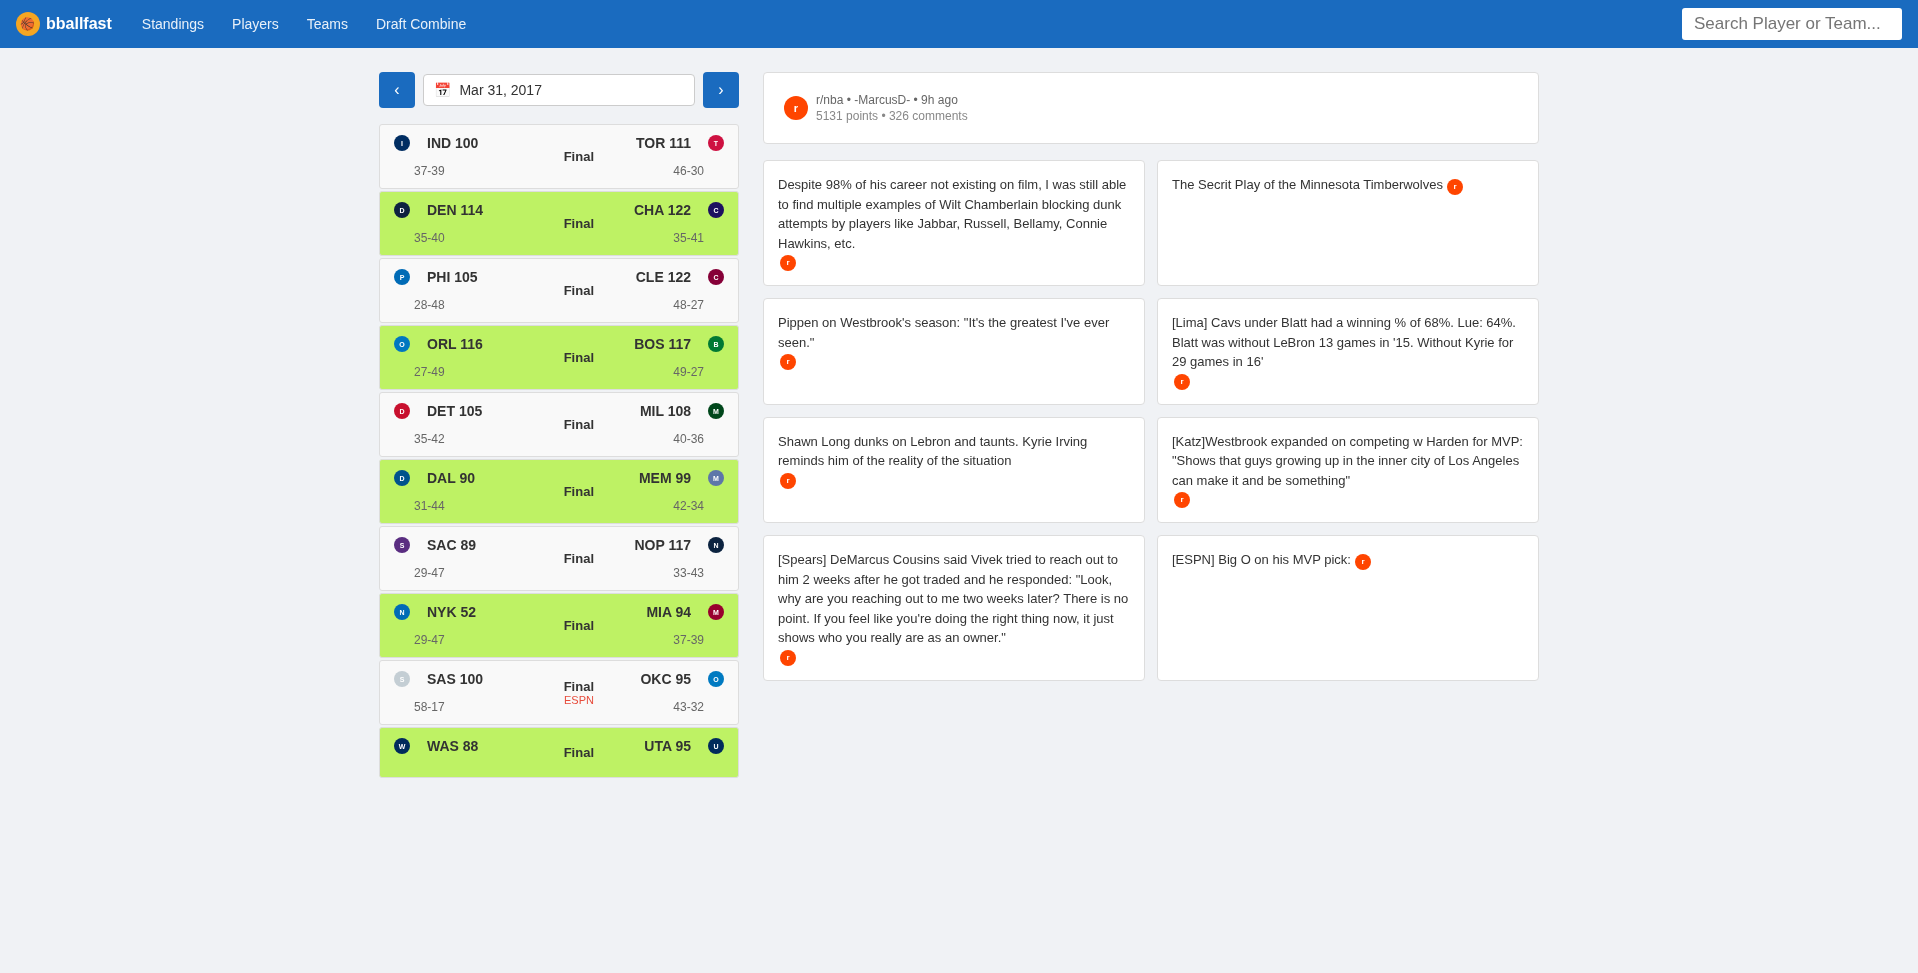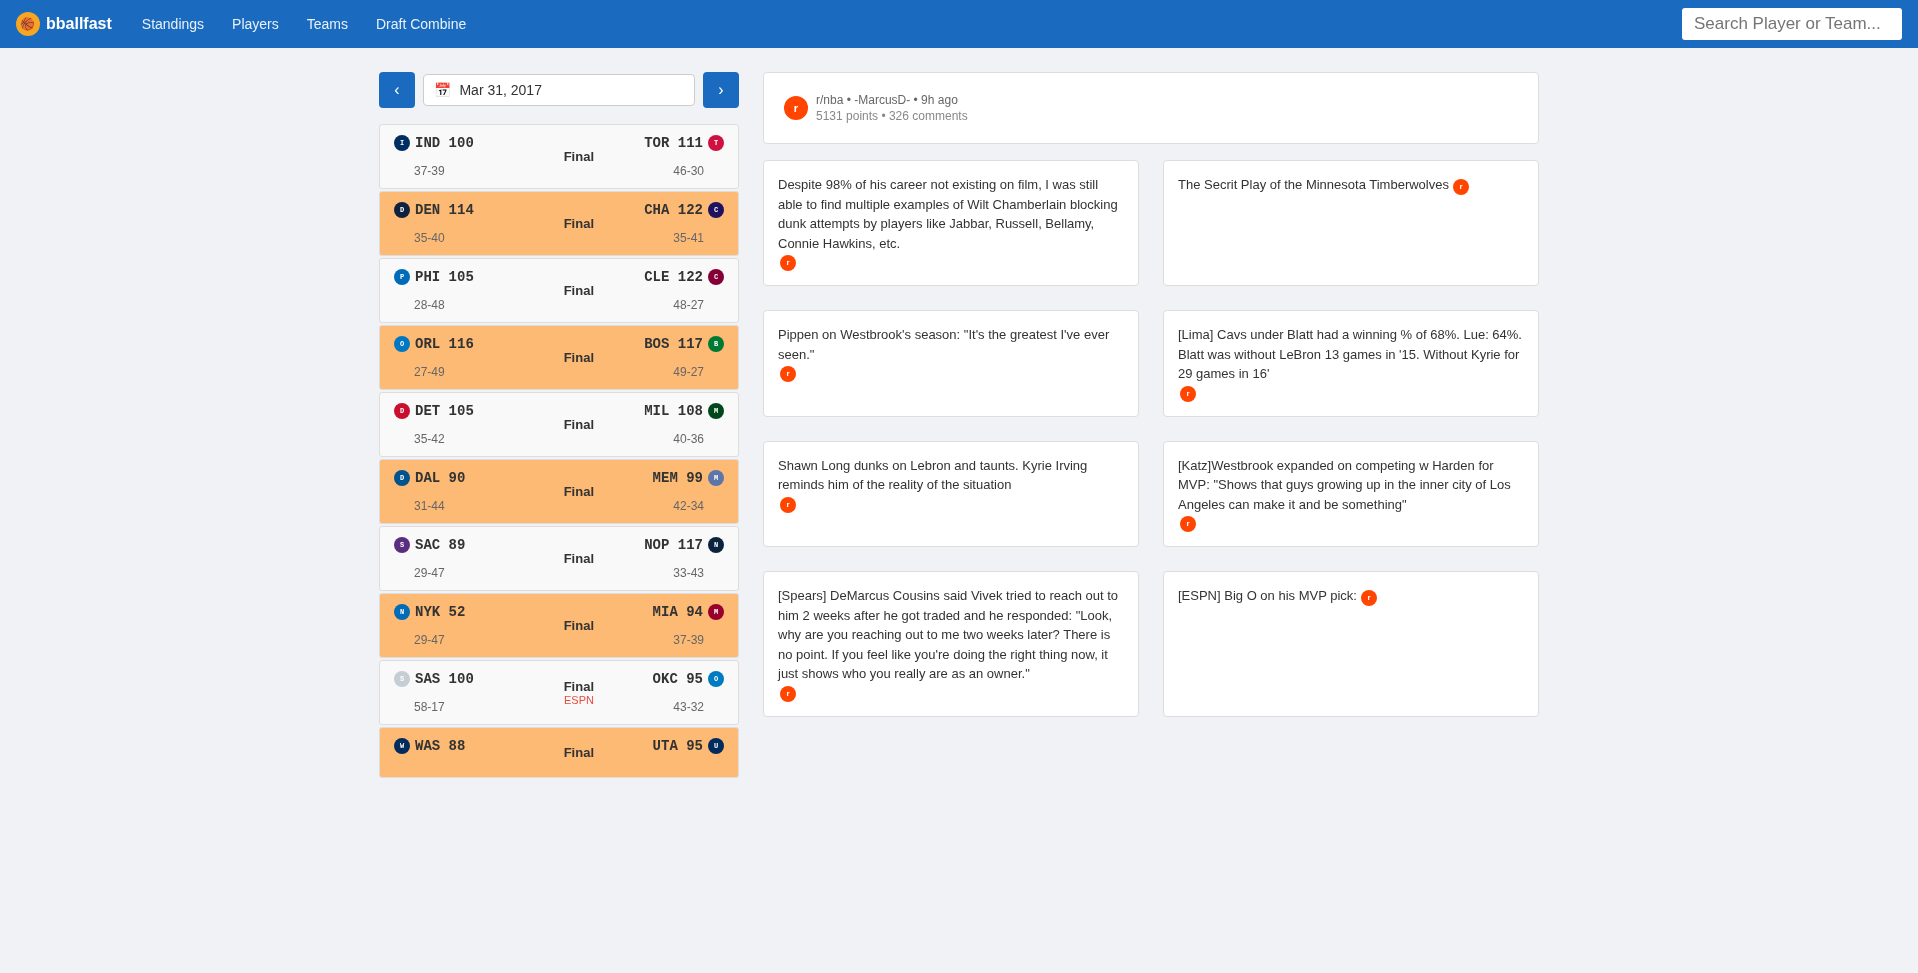--- a/index.html
+++ b/index.html
@@ -96,43 +96,42 @@
       font-size: 14px;
       color: #333;
       background: #fff;
       display: flex;
       align-items: center;
       gap: 8px;
     }
     .date-icon { color: #888; font-size: 14px; }
 
     .game-card {
-      background: #fdba74;
+      background: #bef264;
       border: 1px solid #ddd;
       border-radius: 3px;
       padding: 10px 14px;
       margin-bottom: 2px;
       display: flex;
       align-items: center;
     }
     .game-card:nth-child(odd) { background: #f9f9f9; }
 
     .team-side {
       flex: 1;
     }
     .team-side.right { text-align: right; }
 
     .team-row {
       display: flex;
       align-items: flex-start;
-      gap: 5px;
+      gap: 17px;
       font-size: 14px;
       font-weight: bold;
       color: #333;
-      font-family: Liberation Mono, monospace;
     }
     .team-row.right { justify-content: flex-end; }
     .team-record {
       font-size: 12px;
       color: #666;
       font-weight: normal;
       margin-top: 13px;
       padding-left: 20px;
     }
     .team-record.right { padding-left: 0; padding-right: 20px; }
@@ -205,21 +204,21 @@
     }
     .post-points-comments {
       font-size: 12px;
       color: #888;
       margin-top: 2px;
     }
 
     .news-grid {
       display: grid;
       grid-template-columns: 1fr 1fr;
-      gap: 24px;
+      gap: 12px;
     }
     .news-card {
       background: #fff;
       border: 1px solid #ddd;
       border-radius: 4px;
       padding: 14px;
       font-size: 13px;
       color: #333;
       line-height: 1.5;
     }

